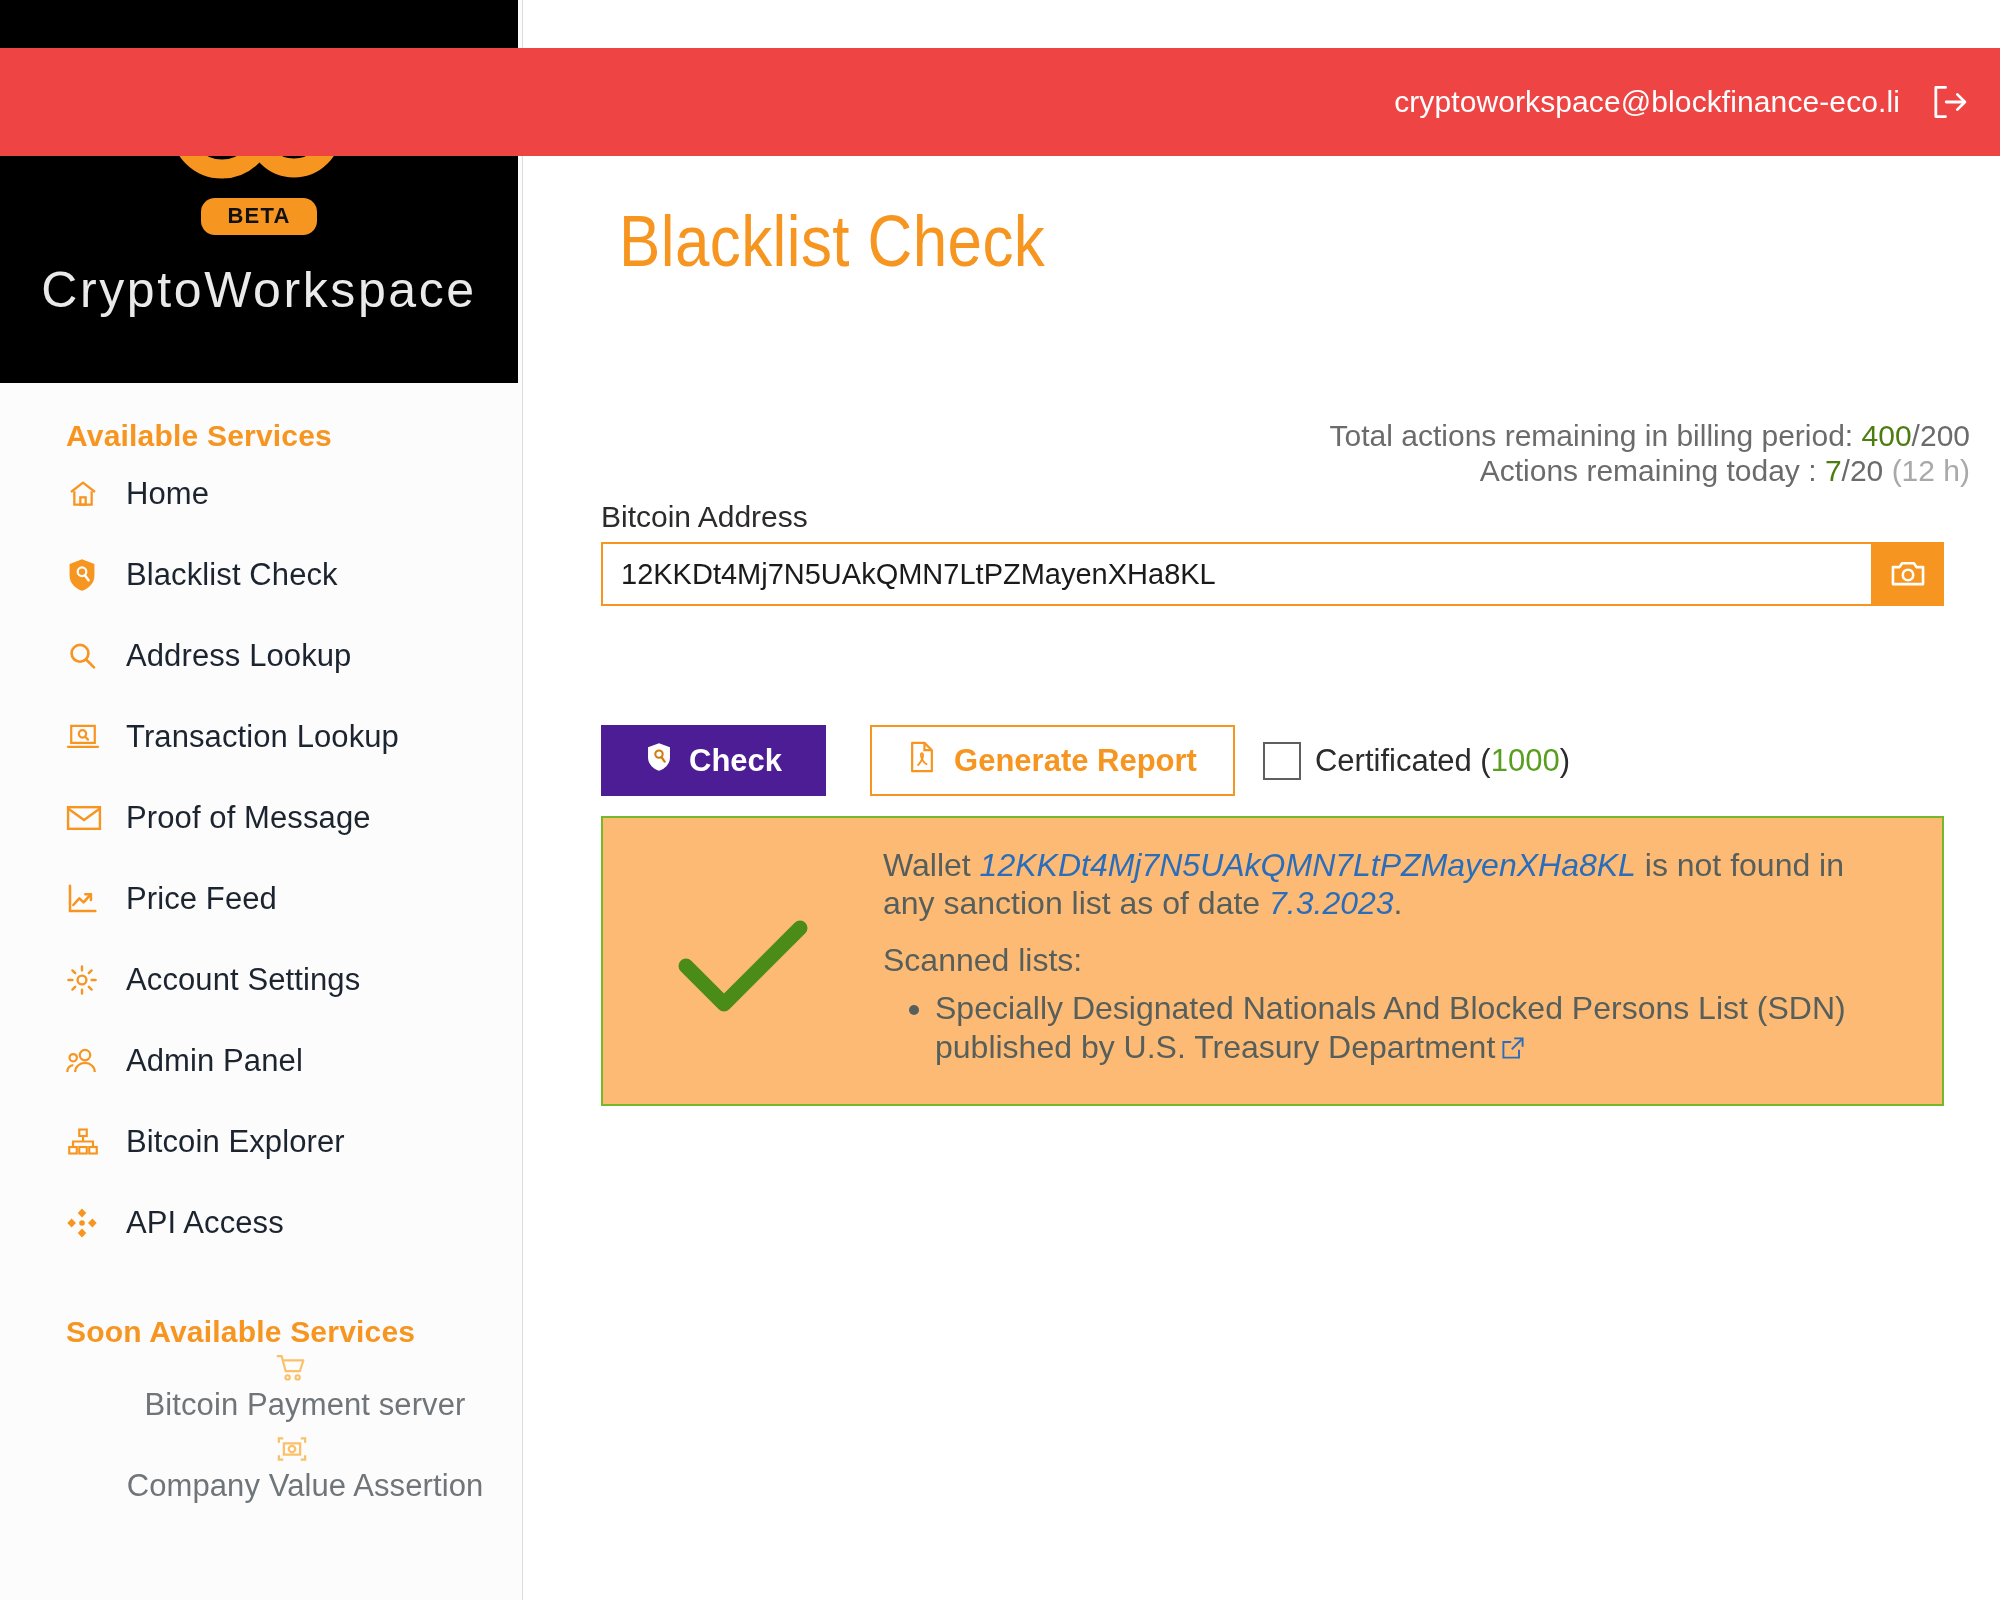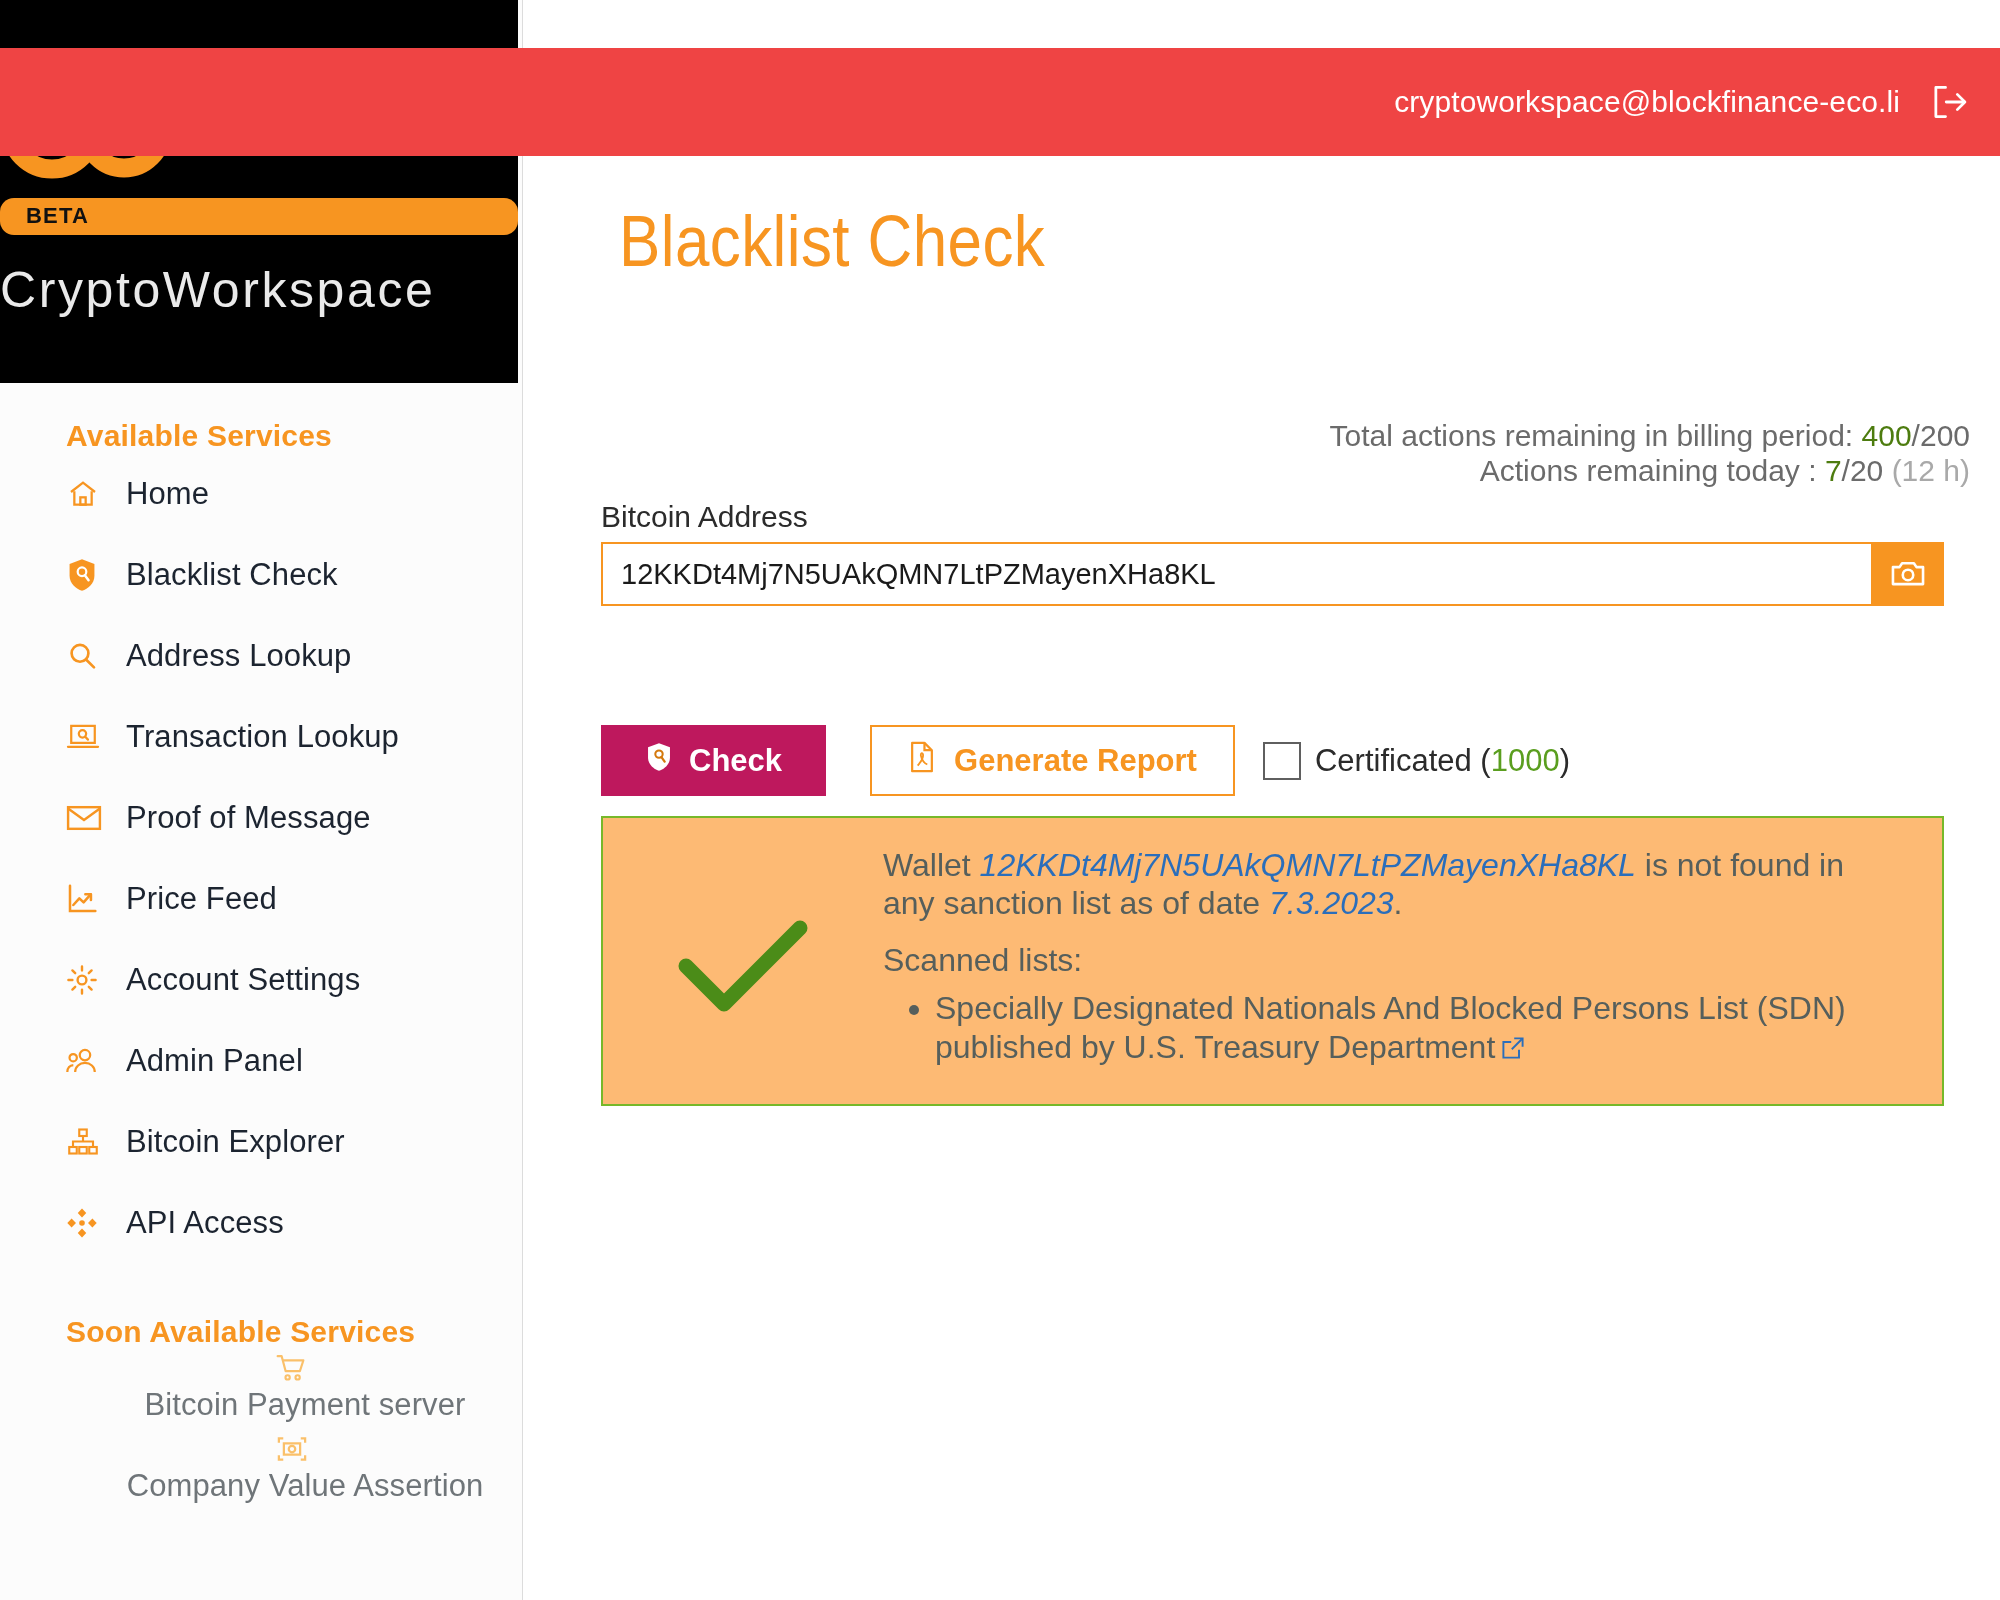--- a/index.html
+++ b/index.html
@@ -31,21 +31,21 @@
 
   
   .sidebar {
     position: absolute; top: 0; left: 0; width: 523px; height: 1600px;
     background: #fcfcfc;
     border-right: 1px solid #dcdcdc;
   }
   .logo-block {
     position: absolute; top: 0; left: 0; width: 518px; height: 383px;
     background: #000000;
-    display: flex; flex-direction: column; 
+    display: flex; flex-direction: column; align-items: center;
   }
   .logo-mark { margin-top: 68px; }
   .beta-pill {
     margin-top: 8px;
     background: #F79521; color: #111; font-weight: bold;
     font-size: 22px; letter-spacing: 1.2px;
     border-radius: 14px; padding: 5px 26px 6px 26px;
   }
   .brand-name {
     margin-top: 26px; color: #eaeaea; font-size: 50px;
@@ -113,21 +113,21 @@
     width: 73px; height: 64px; background: #F79521;
     border: none; cursor: pointer;
     display: flex; align-items: center; justify-content: center;
   }
 
   .actions {
     position: absolute; top: 617px; left: 78px;
     display: flex; align-items: center;
   }
   .btn-check {
-    background: #be185d; color: #ffffff; border: none;
+    background: #4c1d95; color: #ffffff; border: none;
     height: 71px; padding: 0 44px; cursor: pointer;
     display: flex; align-items: center; gap: 16px;
     font-size: 31px; font-weight: bold;
     font-family: "Liberation Sans", sans-serif;
   }
   .btn-report {
     margin-left: 44px;
     background: #ffffff; color: #F79521;
     border: 2px solid #F79521; height: 71px; padding: 0 36px;
     cursor: pointer; display: flex; align-items: center; gap: 18px;

